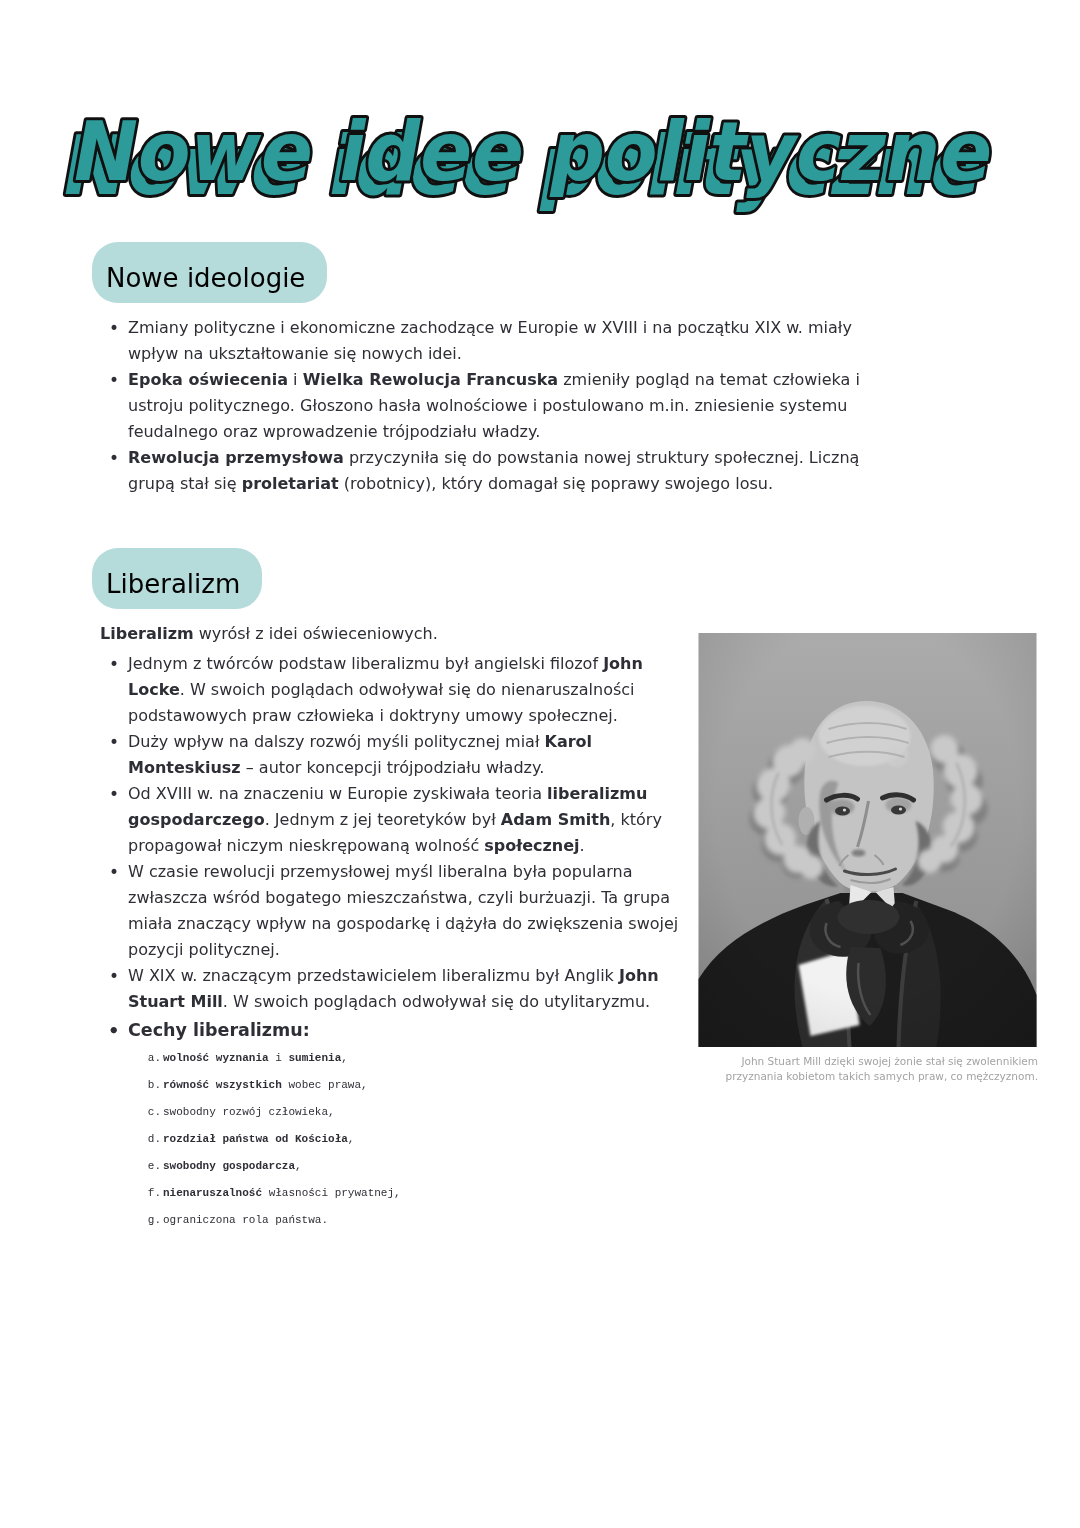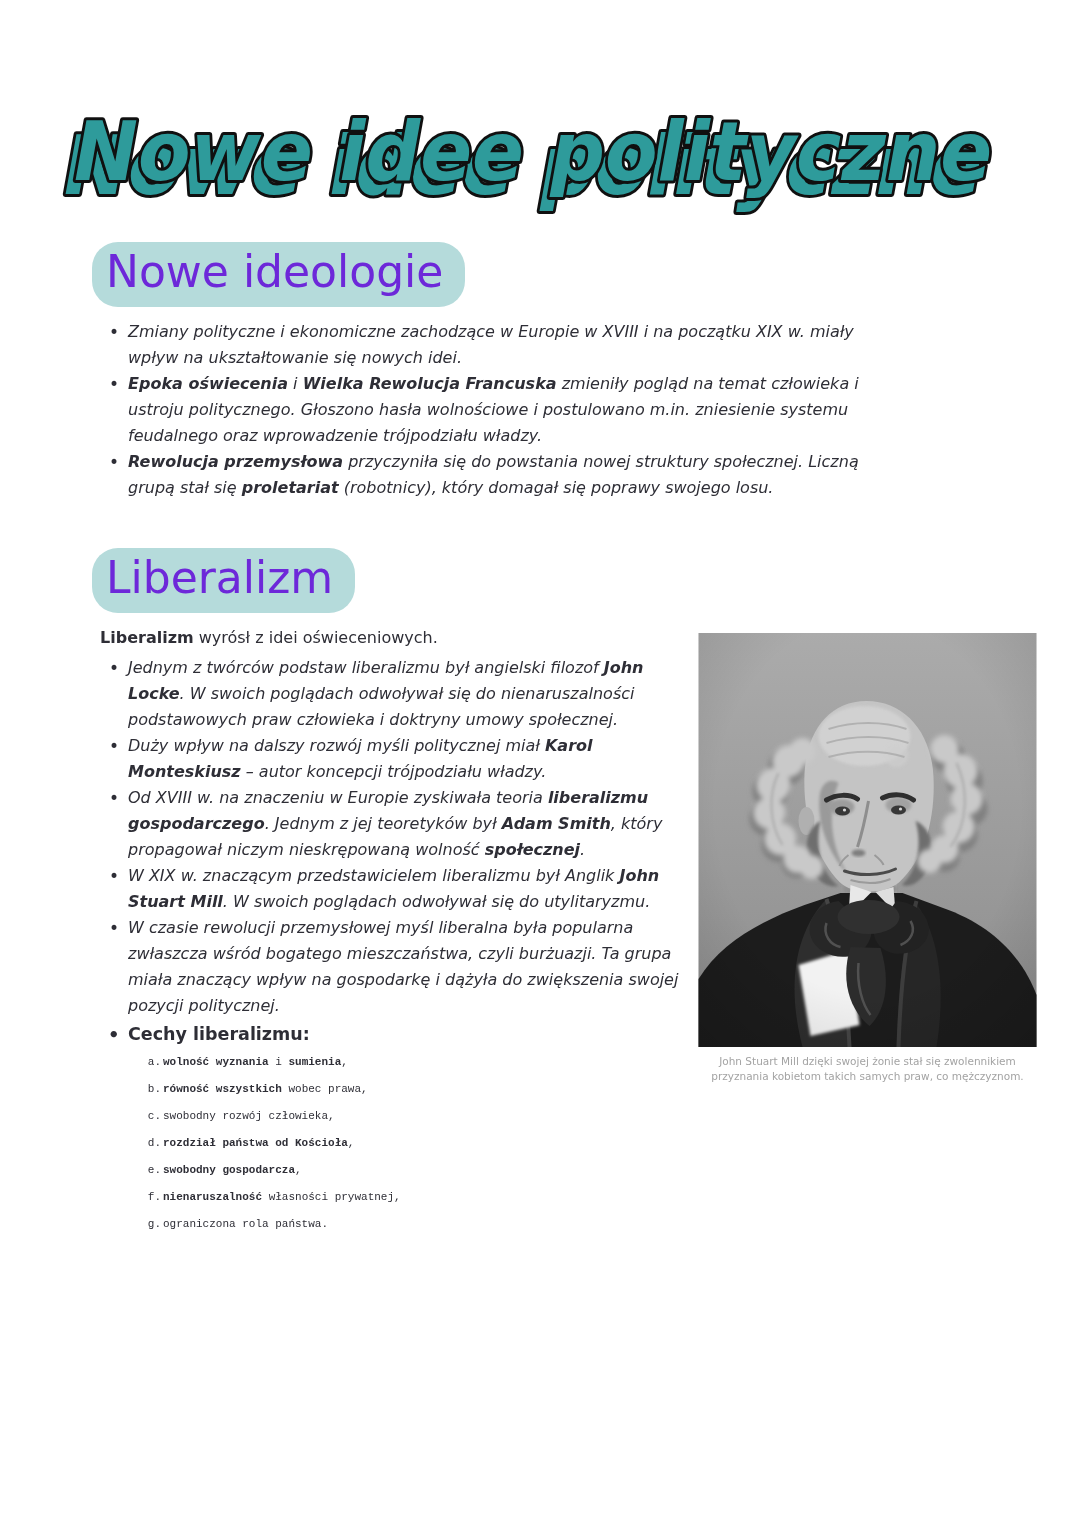--- a/index.html
+++ b/index.html
@@ -14,26 +14,26 @@
     font-family:"DejaVu Sans",sans-serif; font-style:italic; font-weight:bold;
     font-size:82px; paint-order:stroke; stroke:#101010; stroke-width:6px;
     stroke-linejoin:round; fill:var(--teal,#2E9B9B);
   }
   
   .sec { position:absolute; left:100px; }
   .sec-ideologie { top:242px; width:762px; }
   .sec-liberalizm { top:548px; width:590px; }
   .sec h2 { margin:0 0 12px -8px; font-weight:normal; }
   .pill {
-    display:inline-block; background:var(--hl,#B5DBDB); color:#6d28d9;
-    font-size:44px; line-height:1.15; padding:5px 22px 9px 14px;
+    display:inline-block; background:var(--hl,#B5DBDB); color:#000000;
+    font-size:26px; line-height:1.15; padding:22px 22px 9px 14px;
     border-radius:26px;
   }
   .intro { margin:0; font-size:16px; line-height:26px; }
-  ul.bullets { list-style:none; margin:4px 0 0 0; padding:0;font-style:italic; }
+  ul.bullets { list-style:none; margin:4px 0 0 0; padding:0; }
   ul.bullets > li {
     position:relative; padding-left:28px; font-size:16px; line-height:26px;
   }
   ul.bullets > li::before {
     content:"\2022"; position:absolute; left:9px; top:0; font-size:17px;
   }
   b { font-weight:bold; }
   
   .feat { margin-top:1px; }
   .feat-head { position:relative; padding-left:28px; font-size:17.5px; line-height:28px; }
@@ -42,21 +42,21 @@
   ol.features > li {
     position:relative; padding-left:29px; font-size:11px; line-height:27px; counter-increment:f;font-family:Liberation Mono, monospace;
   }
   ol.features > li::before {
     content:counter(f, lower-alpha) "."; position:absolute; left:0; width:27px; text-align:right;
   }
   
   .portrait { position:absolute; left:697px; top:633px; width:341px; margin:0; }
   .portrait svg { display:block; }
   .portrait figcaption {
-    margin-top:7px; font-size:10.5px; line-height:1.4; text-align:center;
+    margin-top:7px; font-size:10.5px; line-height:1.4; text-align:right;
     color:var(--cap,#A3A3A3);
   }
 </style>
 </head>
 <body>
 
 <div class="page" style="--teal: #2E9B9B; --hl: #B5DBDB; --text: #2E2E36; --cap: #A3A3A3;">
 
   <header class="title-wrap">
     <svg class="title-svg" width="968" height="132" viewBox="0 0 968 132">
@@ -78,22 +78,22 @@
 
   <section class="sec sec-liberalizm">
     <h2>
       <span class="pill">Liberalizm</span>
     </h2>
     <p class="intro"><b>Liberalizm</b><span> wyrósł z idei oświeceniowych.</span></p>
     <ul class="bullets">
         <li><span>Jednym z twórców podstaw liberalizmu był angielski filozof </span><b>John Locke</b><span>. W swoich poglądach odwoływał się do nienaruszalności podstawowych praw człowieka i doktryny umowy społecznej.</span></li>
         <li><span>Duży wpływ na dalszy rozwój myśli politycznej miał </span><b>Karol Monteskiusz</b><span> – autor koncepcji trójpodziału władzy.</span></li>
         <li><span>Od XVIII w. na znaczeniu w Europie zyskiwała teoria </span><b>liberalizmu gospodarczego</b><span>. Jednym z jej teoretyków był </span><b>Adam Smith</b><span>, który propagował niczym nieskrępowaną wolność </span><b>społecznej</b><span>.</span></li>
+        <li><span>W czasie rewolucji przemysłowej myśl liberalna była popularna zwłaszcza wśród bogatego mieszczaństwa, czyli burżuazji. Ta grupa miała znaczący wpływ na gospodarkę i dążyła do zwiększenia swojej pozycji politycznej.</span></li>
         <li><span>W XIX w. znaczącym przedstawicielem liberalizmu był Anglik </span><b>John Stuart Mill</b><span>. W swoich poglądach odwoływał się do utylitaryzmu.</span></li>
-        <li><span>W czasie rewolucji przemysłowej myśl liberalna była popularna zwłaszcza wśród bogatego mieszczaństwa, czyli burżuazji. Ta grupa miała znaczący wpływ na gospodarkę i dążyła do zwiększenia swojej pozycji politycznej.</span></li>
       </ul>
     <div class="feat">
       <div class="feat-head">
         <b>Cechy liberalizmu:</b>
       </div>
       <ol class="features">
           <li><b>wolność wyznania</b><span> i </span><b>sumienia</b><span>,</span></li>
           <li><b>równość wszystkich</b><span> wobec prawa,</span></li>
           <li><span>swobodny rozwój człowieka,</span></li>
           <li><b>rozdział państwa od Kościoła</b><span>,</span></li>

